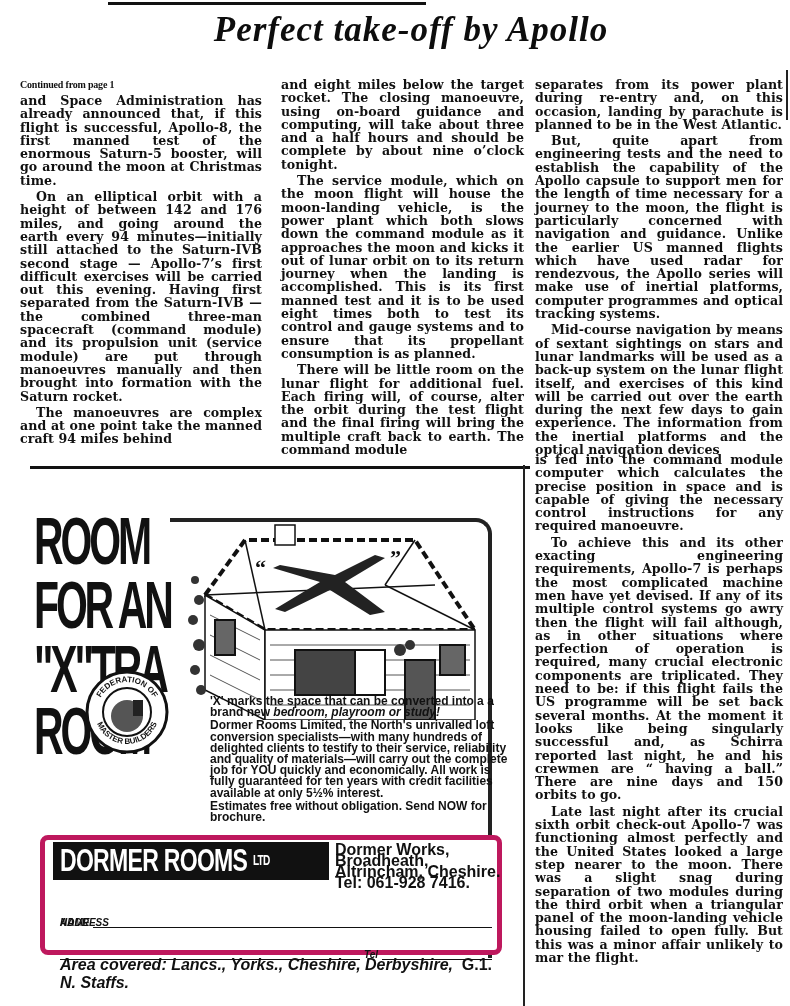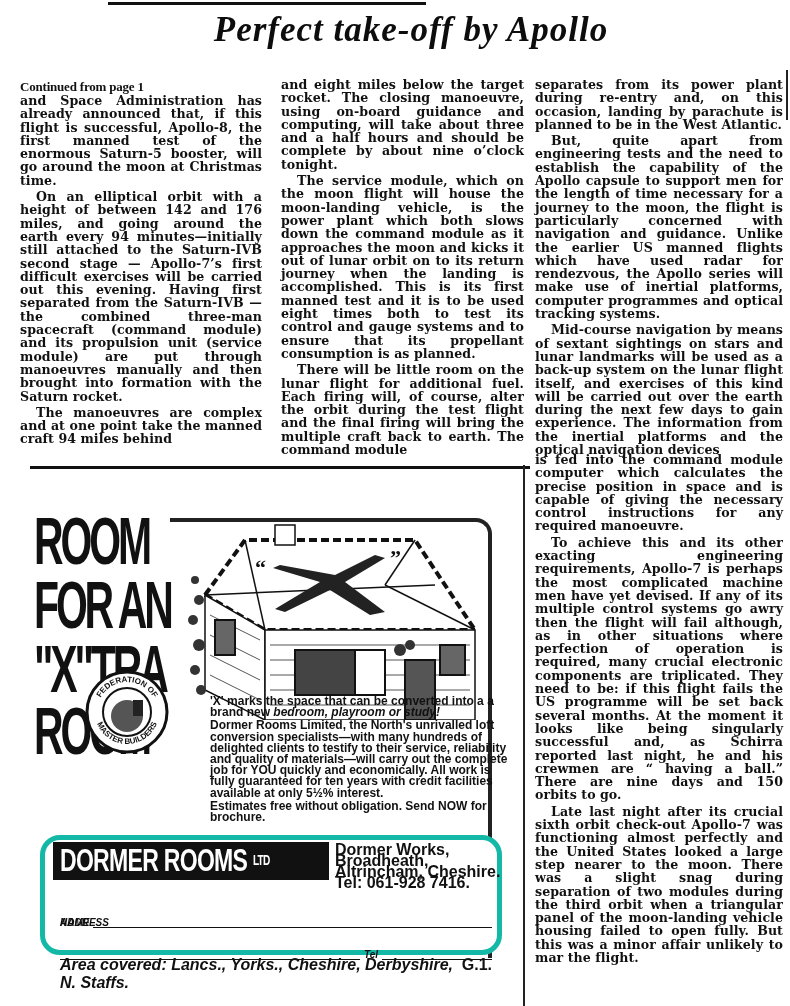--- a/index.html
+++ b/index.html
@@ -16,21 +16,21 @@
 
     .col { position: absolute; font-size: 12.6px; line-height: 13.3px; text-align: justify; font-weight: bold; letter-spacing: 0.05px; }
     .col p { text-indent: 0; margin-bottom: 3px; }
     .col p.ind { text-indent: 16px; }
     .col1 { left: 20px; top: 94px; width: 242px; }
     .col2 { left: 281px; top: 78px; width: 243px; }
     .col3 { left: 535px; top: 78px; width: 248px; }
     .col3b { left: 535px; top: 453px; width: 248px; }
     .kicker {
       position: absolute; left: 20px; top: 79px;
-      font-family: "Liberation Serif", serif; font-weight: bold; font-size: 13px; letter-spacing: -0.2px;
+      font-family: "Liberation Serif", serif; font-weight: bold; font-size: 10px; letter-spacing: -0.2px;
     }
 
     .ad-top-rule { position: absolute; left: 30px; top: 466px; width: 500px; height: 3px; background: #111; }
     .ad-side-rule { position: absolute; left: 523px; top: 465px; width: 2px; height: 541px; background: #222; }
 
     .ad { position: absolute; left: 20px; top: 470px; width: 500px; height: 536px; }
     .big-word {
       position: absolute; left: 14px;
       font-family: "Liberation Sans", "DejaVu Sans", sans-serif; font-weight: bold;
       font-size: 66px; line-height: 66px; letter-spacing: -5px; color: #111;
@@ -47,21 +47,21 @@
       font-family: "Liberation Sans", "DejaVu Sans", sans-serif; font-weight: bold;
       font-size: 12px; line-height: 11.2px; color: #111;
     }
     .ad-copy p { margin-bottom: 2px; }
     .ad-copy em { font-style: italic; }
 
     .badge { position: absolute; left: 65px; top: 200px; width: 84px; height: 84px; }
 
     .coupon {
       position: absolute; left: 20px; top: 365px; width: 462px; height: 120px;
-      border: 5px solid #14b8a6; border-radius: 20px; background: #fff;
+      border: 5px solid #be185d; border-radius: 8px; background: #fff;
     }
     .brand {
       position: absolute; left: 15px; top: 4px;
       font-family: "Liberation Sans", "DejaVu Sans", sans-serif; font-weight: bold;
       font-size: 32px; line-height: 32px; letter-spacing: -1px; color: #111;
       transform: scaleX(0.72); transform-origin: left top; white-space: nowrap;
     }
     .brand-box { position: absolute; left: 8px; top: 2px; width: 276px; height: 38px; background: #111; }
     .brand-text { color: #fff; }
     .address {

